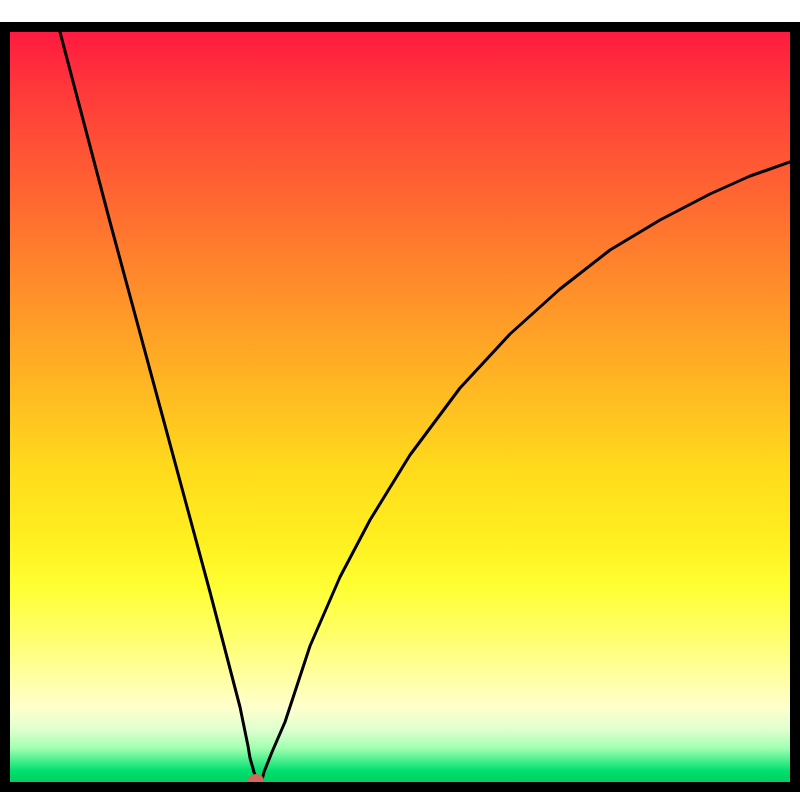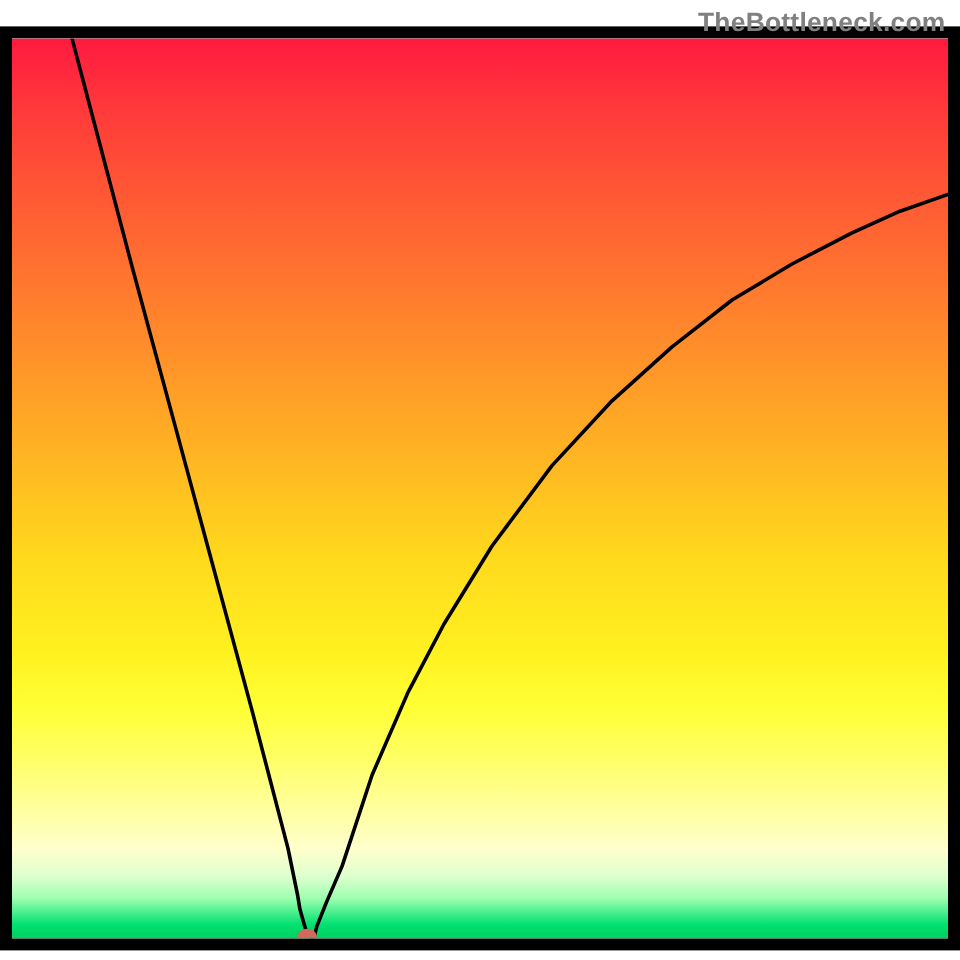--- a/index.html
+++ b/index.html
@@ -68,21 +68,20 @@
     top: 0;
     width: 100%;
     height: 100%;
     z-index: 20;
   }
 </style>
 </head>
 <body>
 
 <div class="container">
-  <div class="watermark">TheBottleneck.com</div>
 
   <div class="frame">
     <div class="gradient-fill"></div>
 
     <svg class="curve" viewBox="0 0 780 750" preserveAspectRatio="none">
       <path d="M 50 0
                L 100 190
                L 150 375
                L 200 560
                L 230 675

